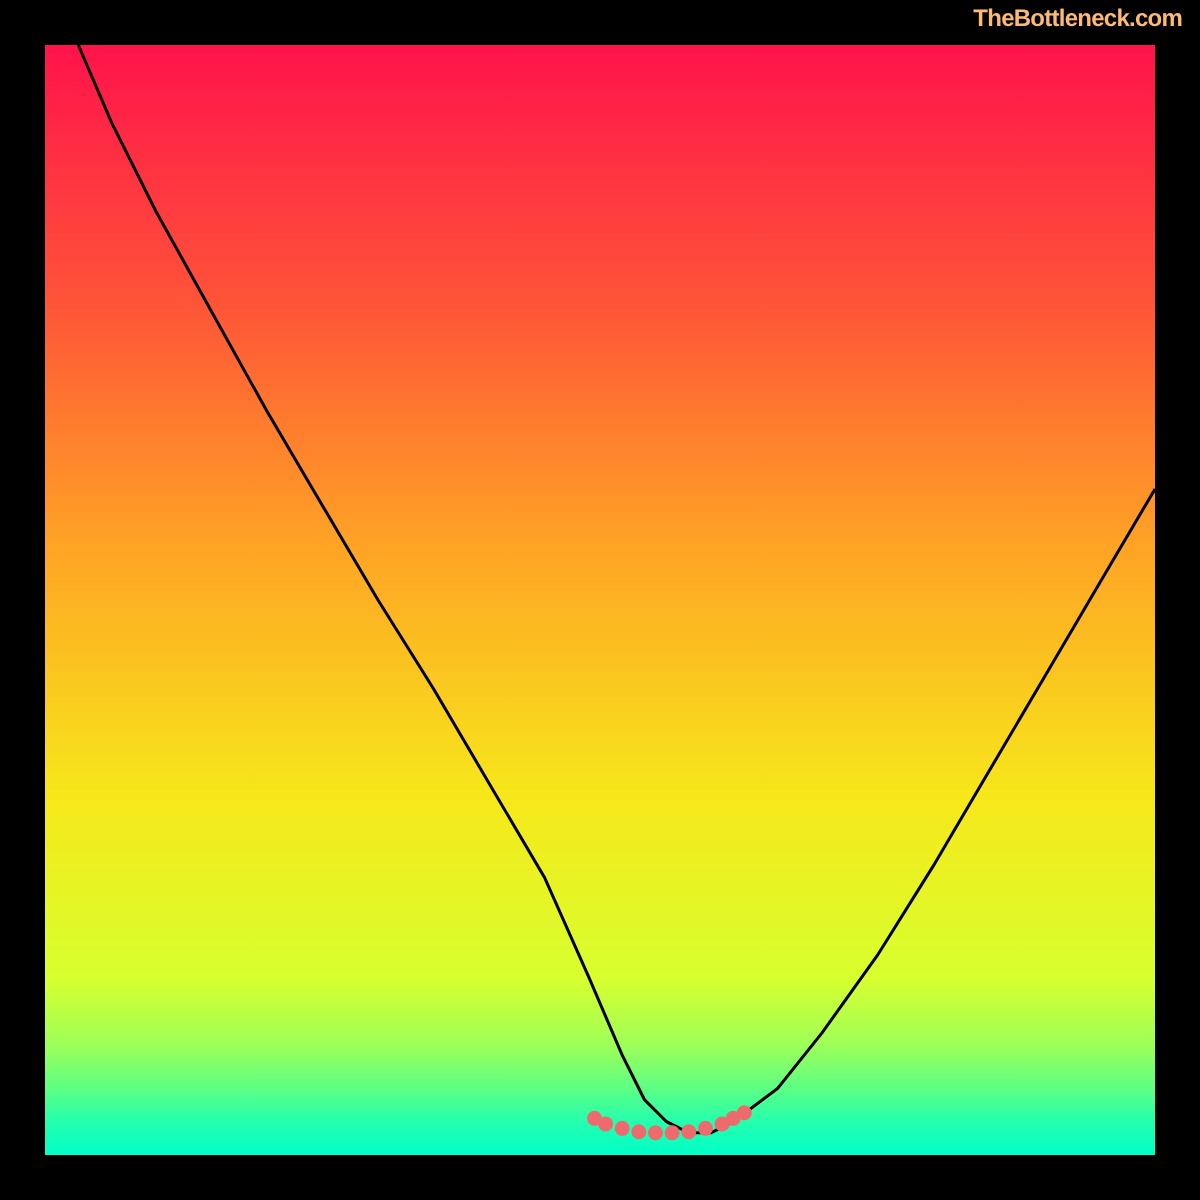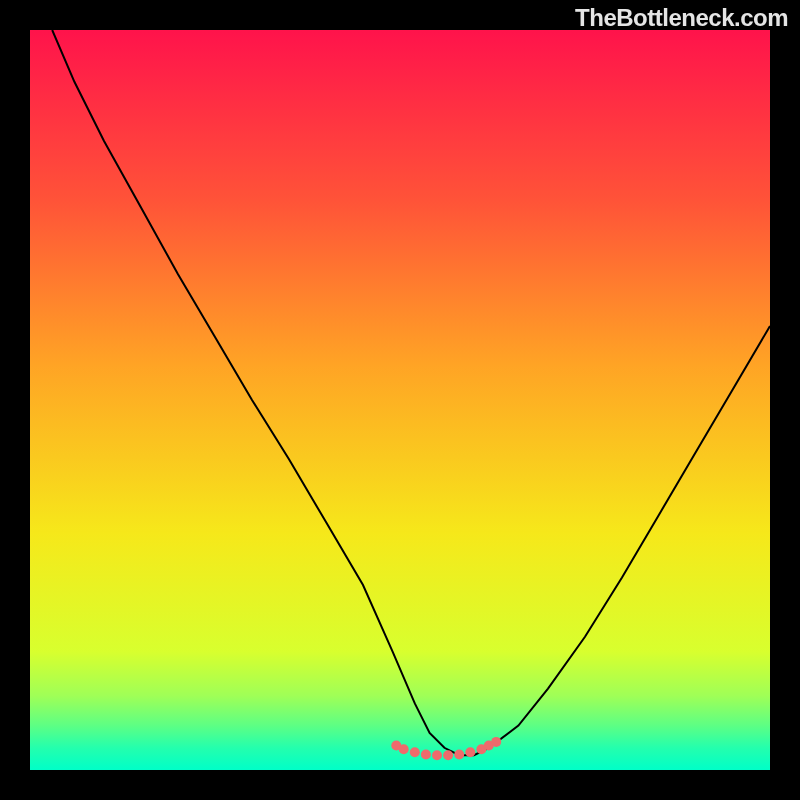--- a/index.html
+++ b/index.html
@@ -22,23 +22,23 @@
     left: 30px;
     top: 30px;
     width: 740px;
     height: 740px;
   }
   .watermark {
     position: absolute;
     top: 4px;
     right: 12px;
     font-family: Arial, Helvetica, sans-serif;
-    font-size: 24px;
+    font-size: 16px;
     font-weight: 600;
-    color: #e5e5e5;
+    color: #fdba74;
     letter-spacing: -0.5px;
   }
   svg { display: block; }
 </style>
 </head>
 <body>
 
 <div class="frame">
 
   <div class="watermark">TheBottleneck.com</div>

